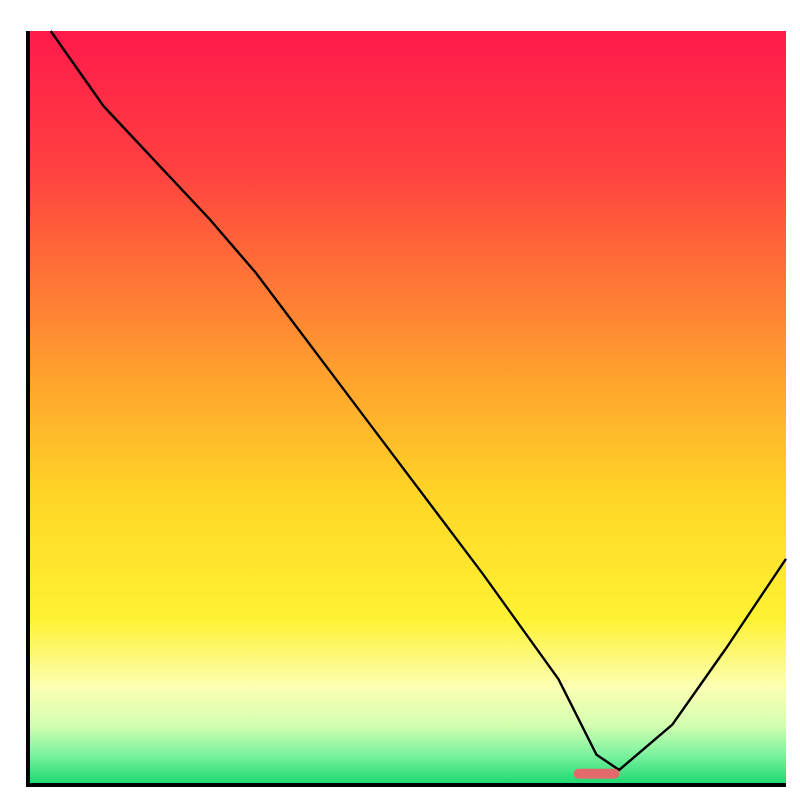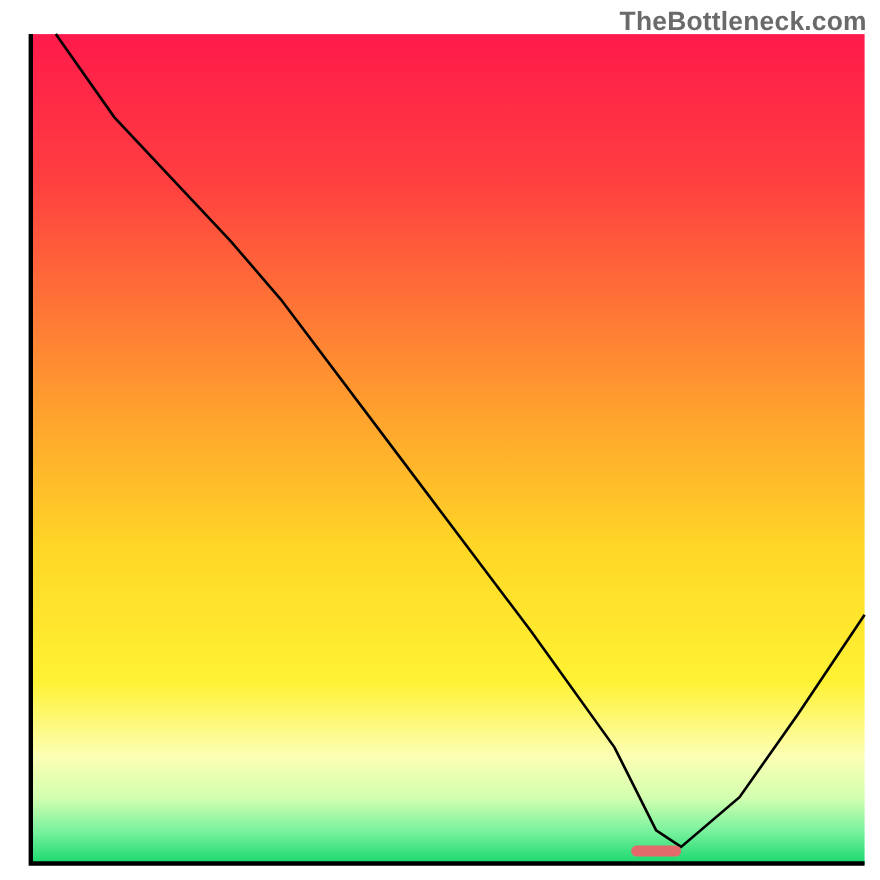--- a/index.html
+++ b/index.html
@@ -53,14 +53,13 @@
     </defs>
 
     <rect id="plot-bg" fill="url(#bg-grad)" x="28" y="31" width="758" height="754"></rect>
 
     <path id="axes" stroke="#000000" stroke-width="4" fill="none" d="M 28 31 L 28 785 L 786 785"></path>
 
     <path id="curve" stroke="#000000" stroke-width="2.4" fill="none" d="M 50.7 31.0 L 103.8 106.4 L 209.9 219.5 L 255.4 272.3 L 369.1 423.1 L 482.8 573.9 L 558.6 679.4 L 596.5 754.8 L 619.2 769.9 L 672.3 724.7 L 725.4 649.3 L 786.0 558.8"></path>
 
     <rect id="marker" rx="5" ry="5" x="573.76" y="768.69" width="45.48000000000002" height="10" fill="#e36a6b"></rect>
   </svg>
-  <div class="watermark">TheBottleneck.com</div>
 </div>
 
 </body></html>

